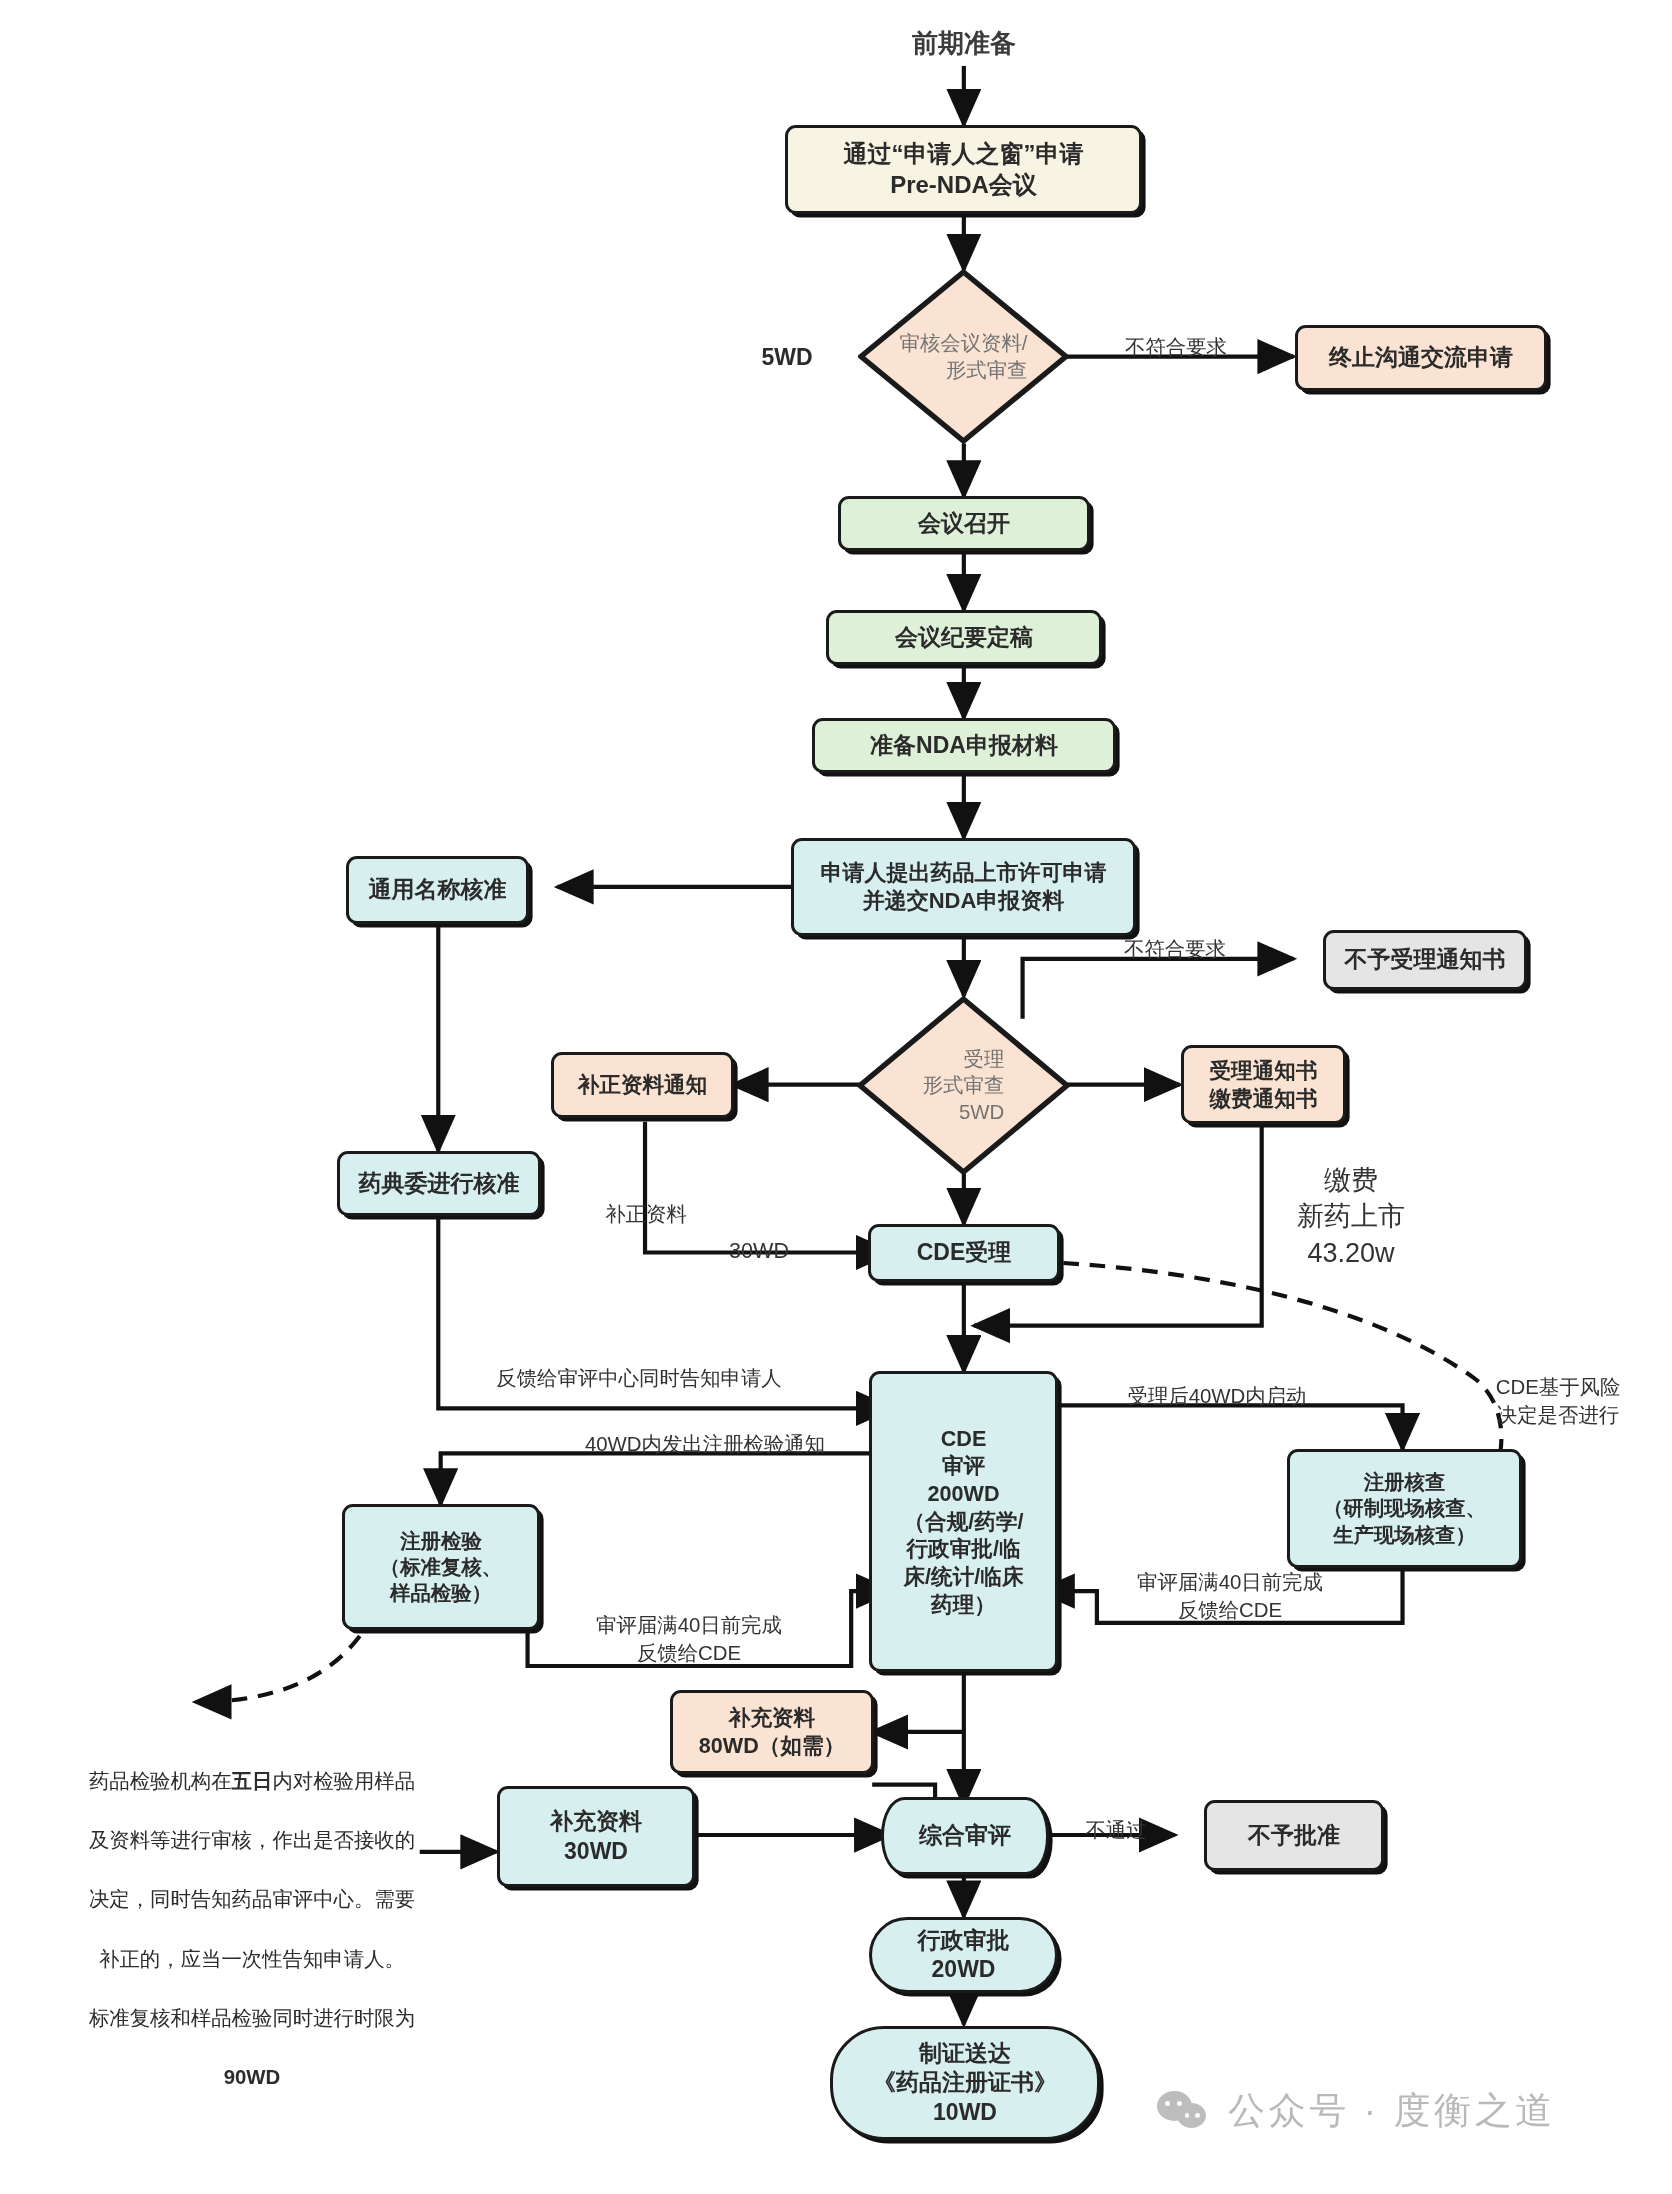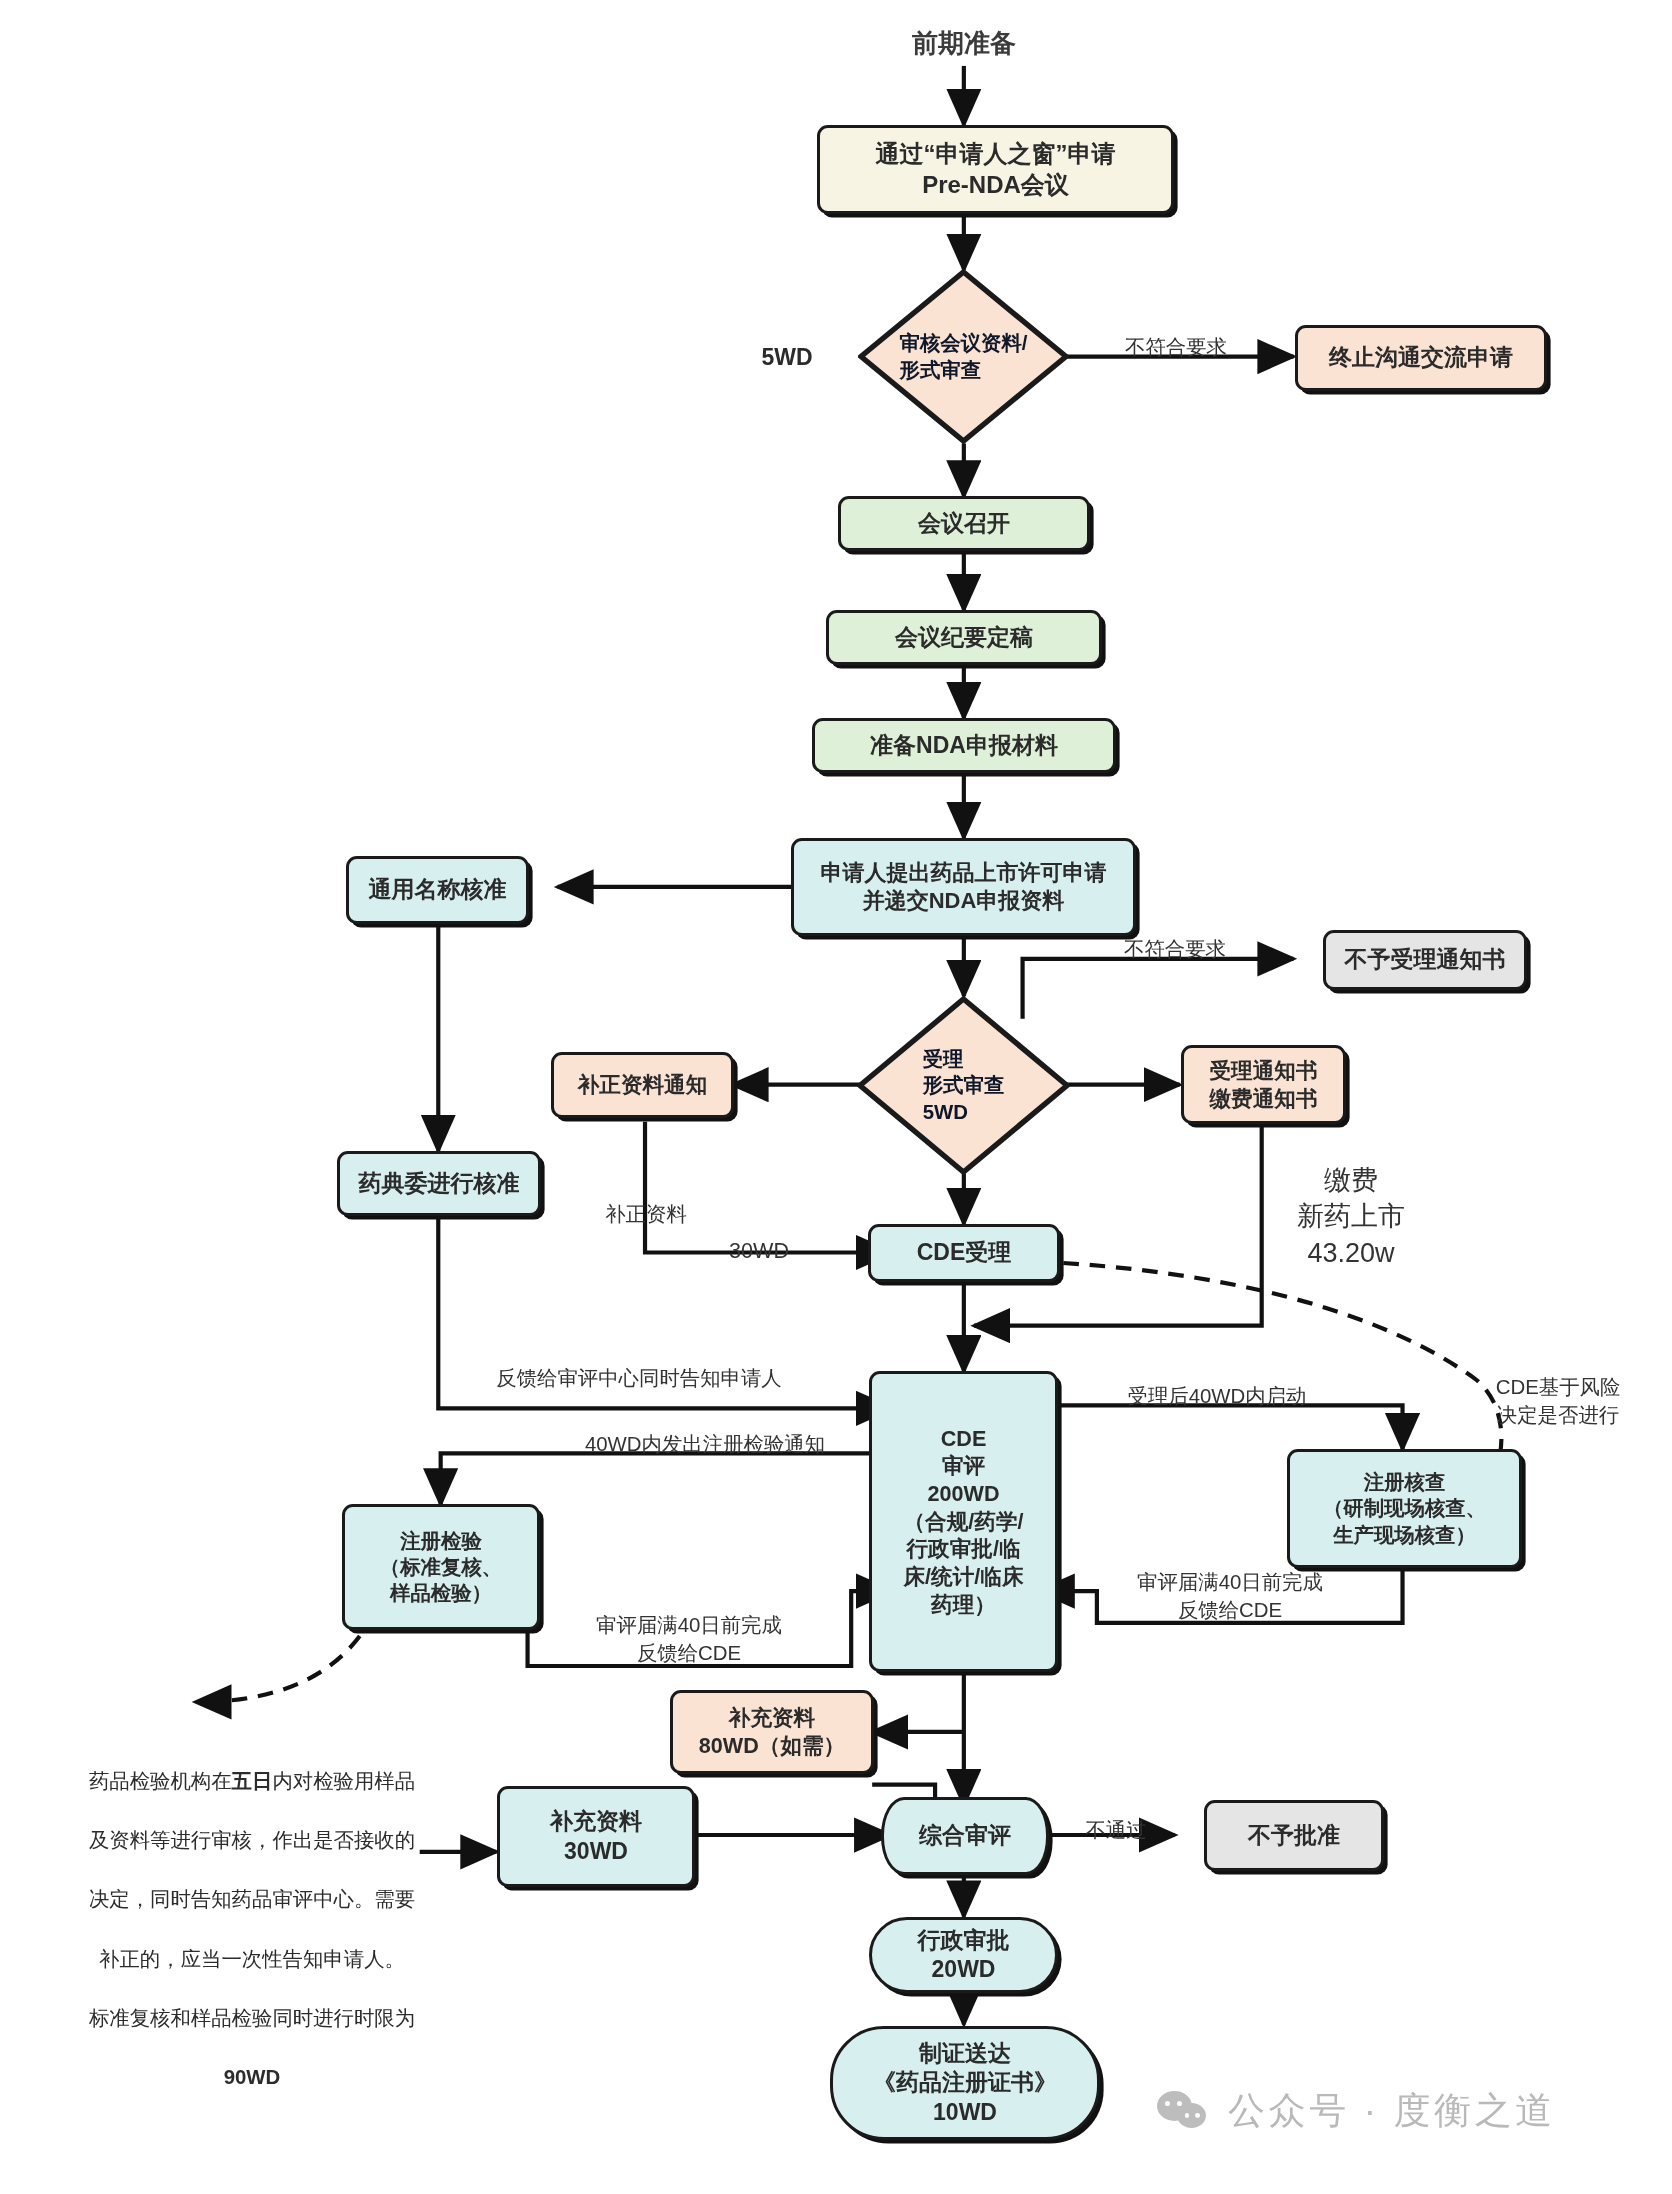--- a/index.html
+++ b/index.html
@@ -29,21 +29,21 @@
     text-align:center;
     color:#2b2b2b;
     font-weight:bold;
     line-height:1.28;
     padding:3.6px 6px;
     box-shadow:4.2px 4.2px 0 -0.6px #111;
     z-index:3;
   }
   .mint{background:#d7f0ef;}
   .green{background:#dff0d8;}
-  .cream{background:#f8f4e4;margin-left:32px;}
+  .cream{background:#f8f4e4;}
   .peach{background:#fae3d2;}
   .grey{background:#e5e5e5;margin-left:28px;}
 
   
   .stadium{border-radius:54px;}
   
   .barrel{border-radius:23px/38px;}
 
   
   .diamond{
@@ -51,23 +51,23 @@
     z-index:3;
   }
   .diamond .dshape{
     position:absolute;
     left:0;top:0;width:100%;height:100%;
   }
   .diamond .dlabel{
     position:absolute;
     left:0;top:0;width:100%;height:100%;
     display:flex;align-items:center;justify-content:center;
-    text-align:left;
-    font-weight:bold;
-    color:#0f172a;
+    text-align:right;
+    font-weight:normal;
+    color:#737373;
     line-height:1.3;
     z-index:2;
   }
 
   
   .lbl{
     position:absolute;
     color:#333333;
     text-align:center;
     line-height:1.35;

